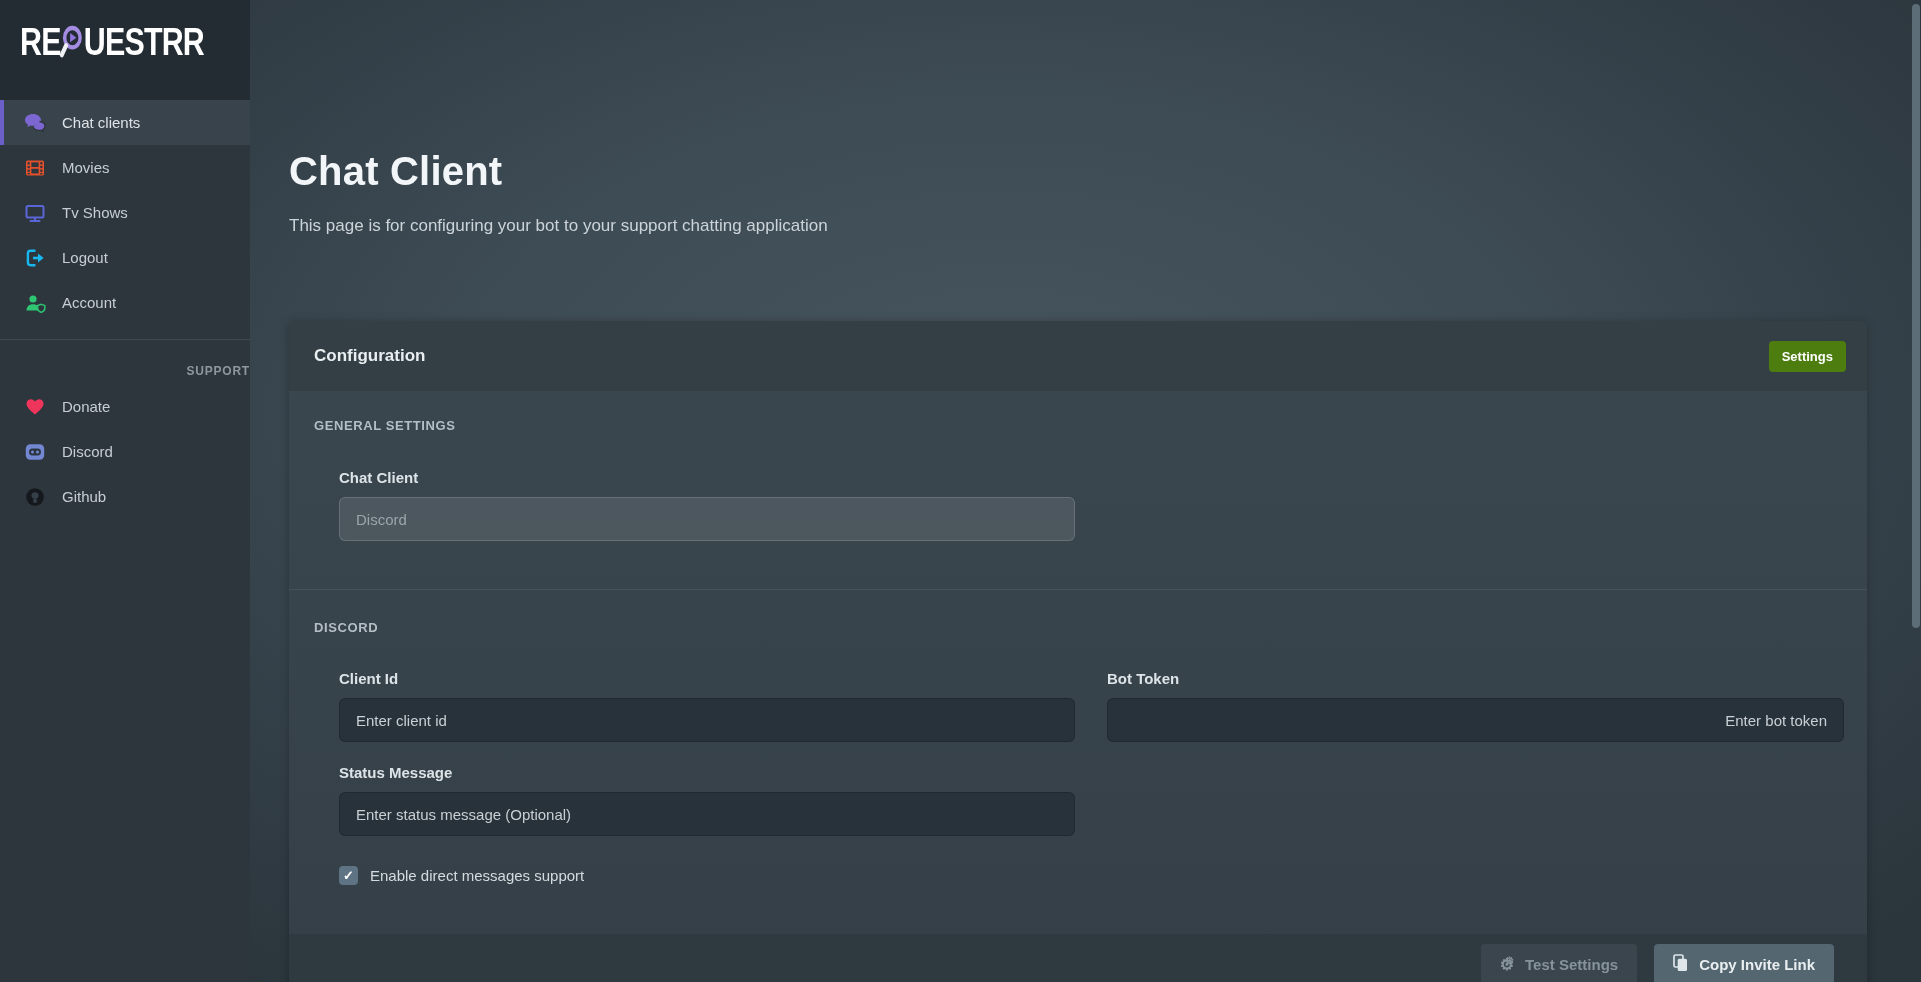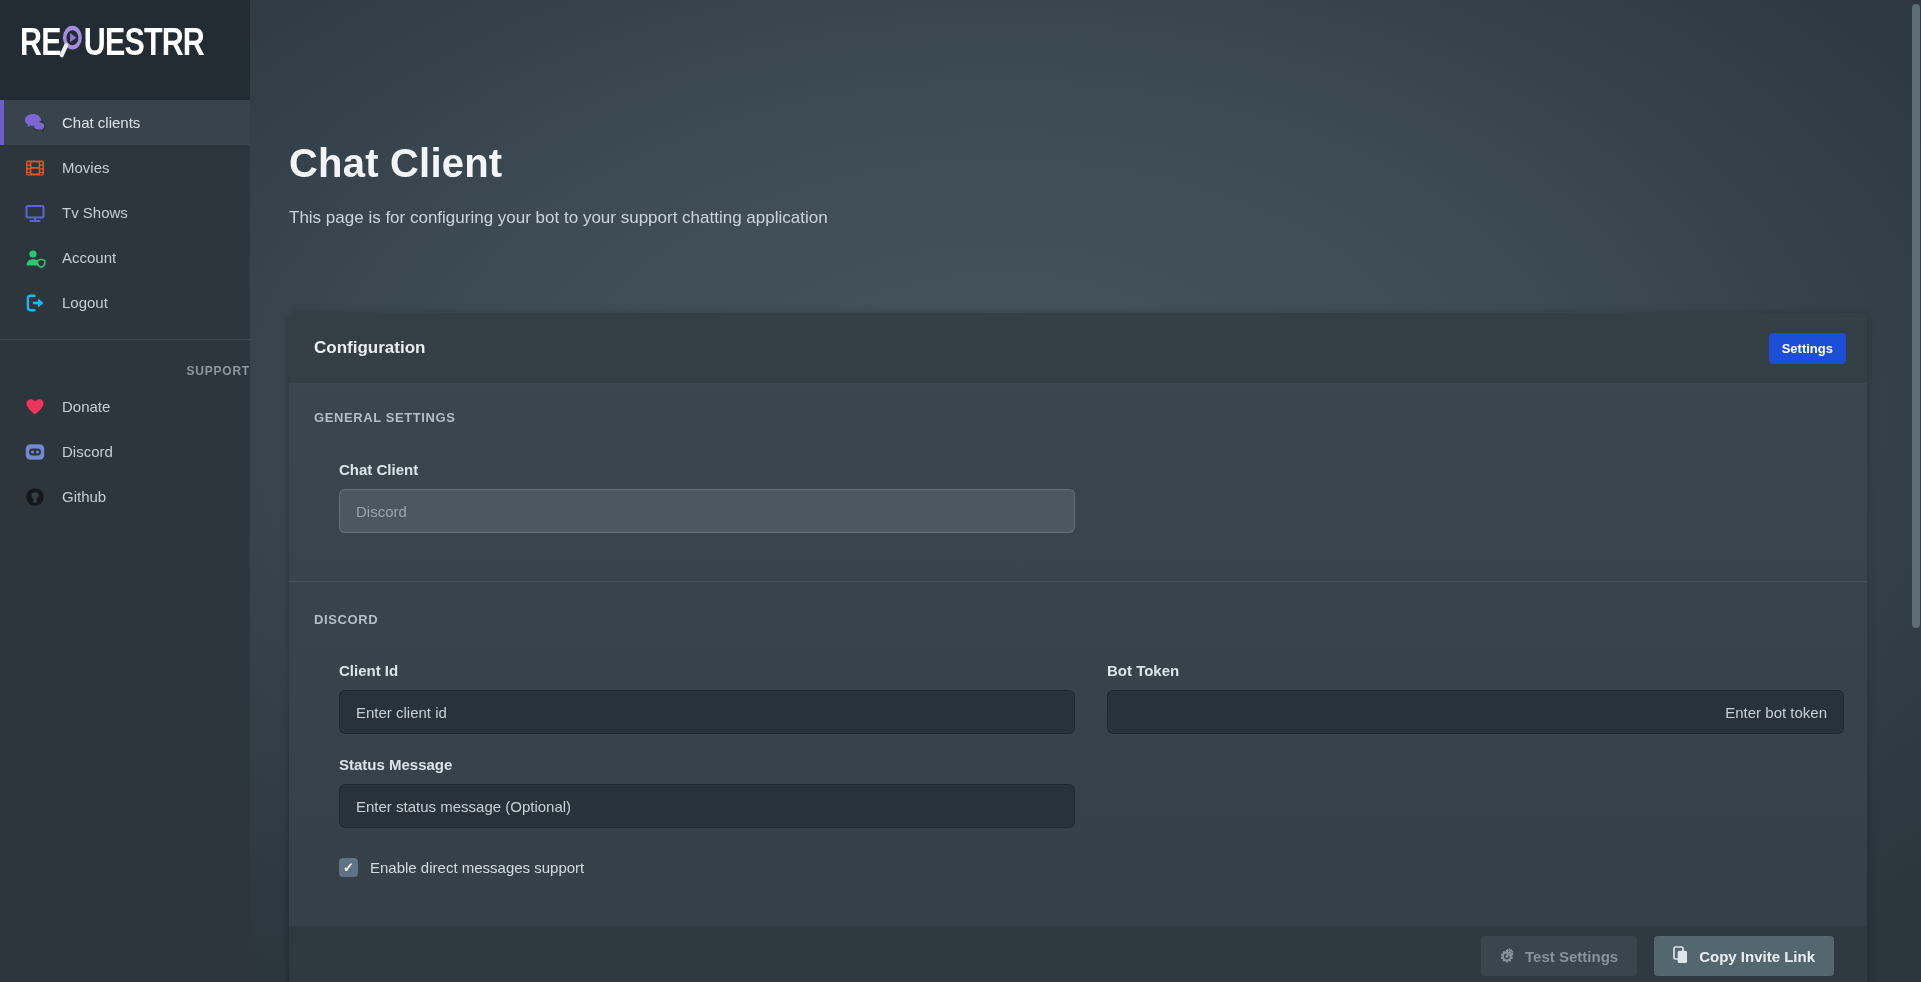--- a/index.html
+++ b/index.html
@@ -25,36 +25,36 @@
     color:#c6ced4; font-size:15px; cursor:pointer;
   }
   .nav-item.active { border-left-color:#6b5fc9; background:#39434b; color:#dde3e7; }
   .nav-item .icon { width:22px; display:flex; justify-content:center; }
 
   .divider { border:none; border-top:1px solid rgba(255,255,255,0.09); margin:14px 0 0 0; }
   .support-title { margin:24px 0 6px 24px; font-size:12px; font-weight:700; letter-spacing:0.8px; color:#8d979e; }
 
   
   .main {
-    flex:1; position:relative; padding:8px 0 0 39px;
+    flex:1; position:relative; padding:16px 0 0 39px;
     background:radial-gradient(ellipse 1250px 720px at 45% 42%, #47555e 0%, #3d4b54 45%, #2f3a42 85%, #2a353c 100%);
   }
   .page-title { margin:133px 0 0 0; font-size:40px; font-weight:700; color:#f3f6f8; letter-spacing:0.2px; }
   .page-subtitle { margin:22px 0 0 0; font-size:17px; color:#ccd4d9; }
 
   
   .card {
     margin-top:85px; width:1578px; border-radius:5px; overflow:hidden;
     background:linear-gradient(#3b474f, #343f47);
     box-shadow:0 1px 10px rgba(0,0,0,0.25);
   }
   .card-header { height:70px; background:#333e45; display:flex; align-items:center; padding:0 21px 0 25px; }
   .card-title { font-size:17px; font-weight:700; color:#e9eef1; }
   .settings-btn {
-    margin-left:auto; background:#1d4ed8; color:#ffffff; border:none; border-radius:4px;
+    margin-left:auto; background:#4d7c0f; color:#ffffff; border:none; border-radius:4px;
     font-family:inherit; font-size:13px; font-weight:700; padding:8px 13px; cursor:pointer;
   }
 
   .card-body { padding:27px 25px 0 25px; }
   .section-label { font-size:13px; font-weight:700; letter-spacing:0.6px; color:#b3bec5; }
   .field-label { font-size:15px; font-weight:700; color:#dde4e8; }
   .input {
     display:block; margin-top:11px; height:44px; width:736px; border-radius:6px;
     padding:0 16px; font-family:inherit; font-size:15px; outline:none;
   }
@@ -151,38 +151,38 @@
             <rect x="1.5" y="3" width="17" height="11.5" rx="1.5" fill="none" stroke="#5a66d8" stroke-width="2"></rect>
             <line x1="10" y1="14.5" x2="10" y2="17.4" stroke="#5a66d8" stroke-width="2"></line>
             <line x1="5.5" y1="18" x2="14.5" y2="18" stroke="#5a66d8" stroke-width="2" stroke-linecap="round"></line>
           </svg>
         </span>
         <span>Tv Shows</span>
       </div>
 
       <div class="nav-item">
         <span class="icon">
+          <svg width="20" height="20" viewBox="0 0 20 20">
+            <path d="M9.5 2.8 H5.5 c-1.7 0-2.6 0.9-2.6 2.6 v9.2 c0 1.7 0.9 2.6 2.6 2.6 h4" fill="none" stroke="#16b8ef" stroke-width="2.4" stroke-linecap="round"></path>
+            <line x1="8" y1="10" x2="14" y2="10" stroke="#16b8ef" stroke-width="2.6"></line>
+            <polygon points="13,5.4 18.6,10 13,14.6" fill="#16b8ef"></polygon>
+          </svg>
+        </span>
+        <span>Logout</span>
+      </div>
+
+      <div class="nav-item">
+        <span class="icon">
           <svg width="21" height="20" viewBox="0 0 21 20">
             <circle cx="8" cy="6" r="3.6" fill="#2ec573"></circle>
             <path d="M1.5 17.5 c0-4.3 2.9-6.3 6.5-6.3 s6.5 2 6.5 6.3 Z" fill="#2ec573"></path>
             <path d="M16.2 11.4 l3.6 1.2 v3 c0 1.9-1.6 3.1-3.6 3.8 -2-0.7-3.6-1.9-3.6-3.8 v-3 Z" fill="#2d363d" stroke="#2ec573" stroke-width="1.5"></path>
           </svg>
         </span>
         <span>Account</span>
-      </div>
-
-      <div class="nav-item">
-        <span class="icon">
-          <svg width="20" height="20" viewBox="0 0 20 20">
-            <path d="M9.5 2.8 H5.5 c-1.7 0-2.6 0.9-2.6 2.6 v9.2 c0 1.7 0.9 2.6 2.6 2.6 h4" fill="none" stroke="#16b8ef" stroke-width="2.4" stroke-linecap="round"></path>
-            <line x1="8" y1="10" x2="14" y2="10" stroke="#16b8ef" stroke-width="2.6"></line>
-            <polygon points="13,5.4 18.6,10 13,14.6" fill="#16b8ef"></polygon>
-          </svg>
-        </span>
-        <span>Logout</span>
       </div>
 
       <hr class="divider">
 
       <div class="support-title">SUPPORT</div>
 
       <div class="nav-item">
         <span class="icon">
           <svg width="20" height="19" viewBox="0 0 20 19">
             <path d="M10 17.5 C3.6 12.3 1.5 9.4 1.5 6.6 1.5 4 3.5 2.2 5.9 2.2 7.7 2.2 9.2 3.2 10 4.5 10.8 3.2 12.3 2.2 14.1 2.2 16.5 2.2 18.5 4 18.5 6.6 18.5 9.4 16.4 12.3 10 17.5 Z" fill="#f0355c"></path>

